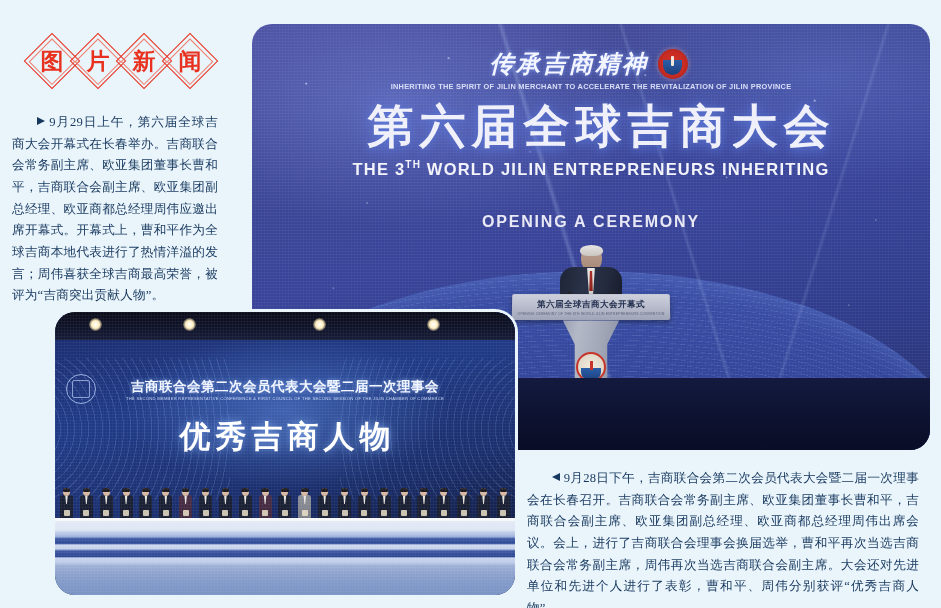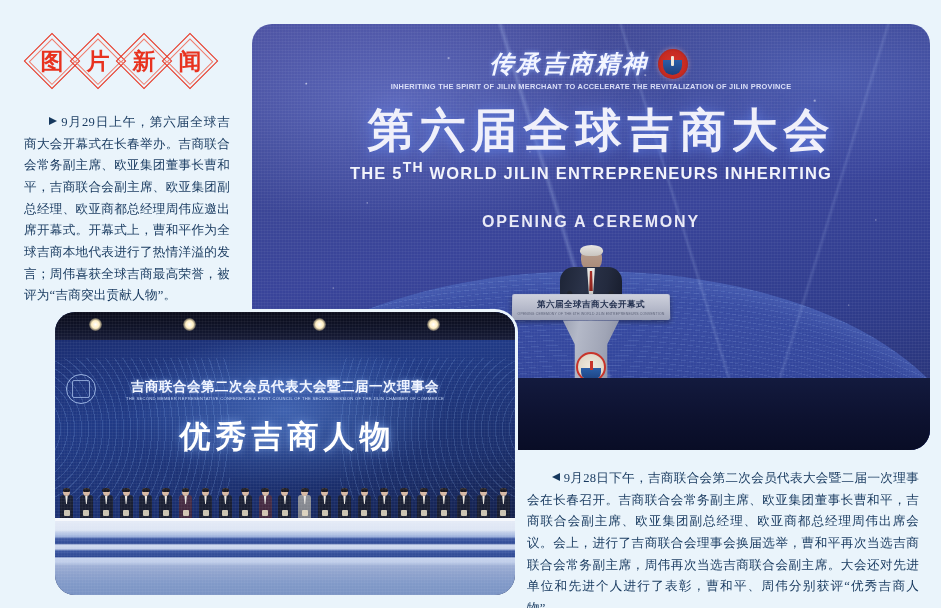--- a/index.html
+++ b/index.html
@@ -78,21 +78,21 @@
   }
   .byline {
     display: block;
     text-align: right;
     margin-top: 4px;
     letter-spacing: 0.5px;
   }
 
   #left-article {
     position: absolute;
-    left: 24px;
+    left: 12px;
     top: 112px;
     width: 206px;
   }
   #left-article .body-text { text-indent: 2em; }
 
   
   #right-article {
     position: absolute;
     left: 527px;
     top: 468px;
@@ -219,38 +219,38 @@
   }
 
   .maintitle-row {
     position: absolute;
     left: 0; right: 0;
     top: 82px;
     text-align: center;
   }
   .maintitle-cn {
     color: #f0f0fa;
-    font-family: Liberation Sans, sans-serif;
+    font-family: Liberation Mono, monospace;
     font-weight: 700;
     font-size: 46px;
     letter-spacing: 6px;
     line-height: 1.08;
     text-shadow: 0 2px 10px rgba(90,120,220,0.85), 0 0 26px rgba(120,150,255,0.45);
     padding-left: 21px;
   }
   .maintitle-en {
     color: #f2f3fb;
     font-family: "Liberation Sans", sans-serif;
     font-weight: 700;
     font-size: 16.5px;
     letter-spacing: 1.2px;
     margin-top: 3px;
     white-space: nowrap;
   }
-  .maintitle-en sup { font-size: 14px; vertical-align: super; }
+  .maintitle-en sup { font-size: 10px; vertical-align: super; }
 
   .ceremony-row {
     position: absolute;
     left: 0; right: 0;
     top: 188px;
     text-align: center;
   }
   .ceremony-cn {
     color: #eceaf6;
     font-family: "DejaVu Sans", sans-serif;
@@ -696,21 +696,21 @@
     <div class="slogan-row">
       <div class="slogan-line">
         <span class="slogan-cn">传承吉商精神</span>
         <span class="emblem"></span>
       </div>
       <div class="slogan-en">INHERITING THE SPIRIT OF JILIN MERCHANT TO ACCELERATE THE REVITALIZATION OF JILIN PROVINCE</div>
     </div>
 
     <div class="maintitle-row">
       <div class="maintitle-cn">第六届全球吉商大会</div>
-      <div class="maintitle-en"><span>THE 5</span><sup>TH</sup><span> WORLD JILIN ENTREPRENEURS  INHERITING</span></div>
+      <div class="maintitle-en"><span>THE 3</span><sup>TH</sup><span> WORLD JILIN ENTREPRENEURS  INHERITING</span></div>
     </div>
 
     <div class="ceremony-row">
       <div class="ceremony-en">OPENING  A  CEREMONY</div>
     </div>
 
     <div class="speaker">
       <div class="speaker-head"></div>
       <div class="speaker-hair"></div>
       <div class="speaker-body"></div>

